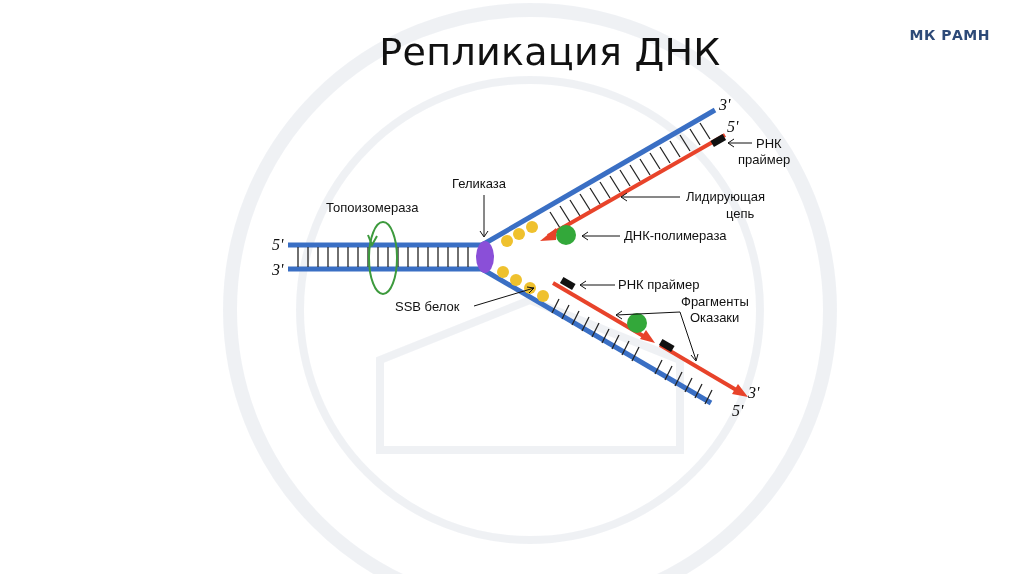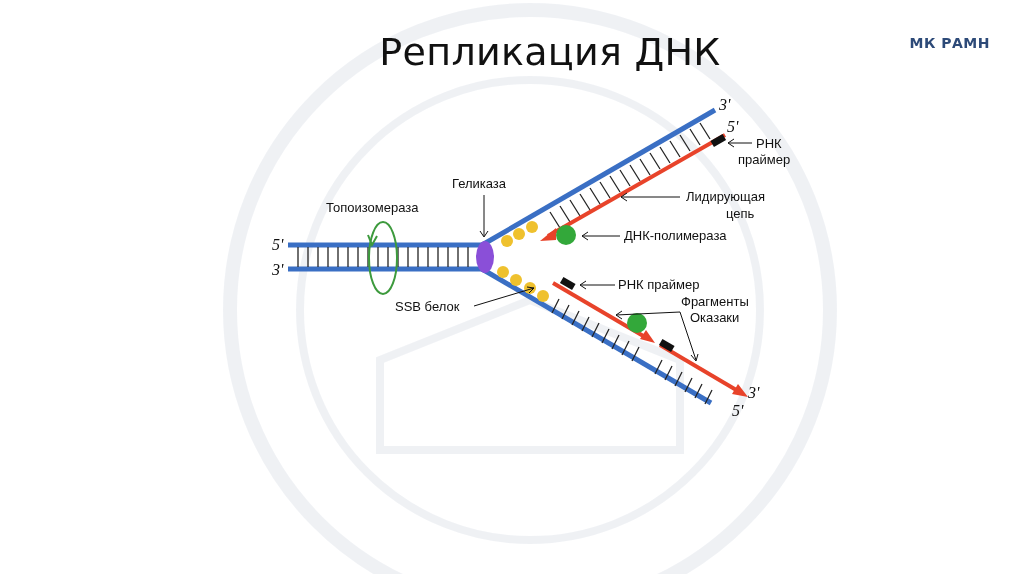--- a/index.html
+++ b/index.html
@@ -1,20 +1,20 @@
 <!DOCTYPE html>
 <html><head>
 <meta charset="utf-8">
 <style>
   html,body{margin:0;padding:0;background:#fff;}
   .slide{position:relative;width:1024px;height:574px;overflow:hidden;background:#fff;font-family:"Liberation Sans",sans-serif;}
   .watermark{position:absolute;left:150px;top:-20px;width:760px;height:620px;opacity:.07;}
   .title{position:absolute;left:0;width:1024px;top:30px;text-align:center;font-size:38px;color:#111;font-family:"DejaVu Sans",sans-serif;letter-spacing:.3px;padding-left:40px;}
   .title span{position:relative;left:-2px;}
-  .brand{position:absolute;right:34px;top:27px;font-size:14px;font-weight:bold;color:#2d4a78;font-family:"DejaVu Sans",sans-serif;letter-spacing:.5px;margin-top:8px;}
+  .brand{position:absolute;right:34px;top:27px;font-size:14px;font-weight:bold;color:#2d4a78;font-family:"DejaVu Sans",sans-serif;letter-spacing:.5px;}
   svg.diagram{position:absolute;left:0;top:0;}
   .lbl{font-family:"Liberation Sans",sans-serif;font-size:13px;fill:#111;}
   .ends{font-family:"Liberation Serif",serif;font-style:italic;font-size:16px;fill:#111;}
   .caption{position:absolute;left:101px;top:461px;width:820px;font-size:17px;line-height:26px;color:#111;font-family:"Liberation Sans",sans-serif;}
   .caption b{font-weight:bold;}
 </style>
 </head>
 <body>
 
 <div class="slide">

